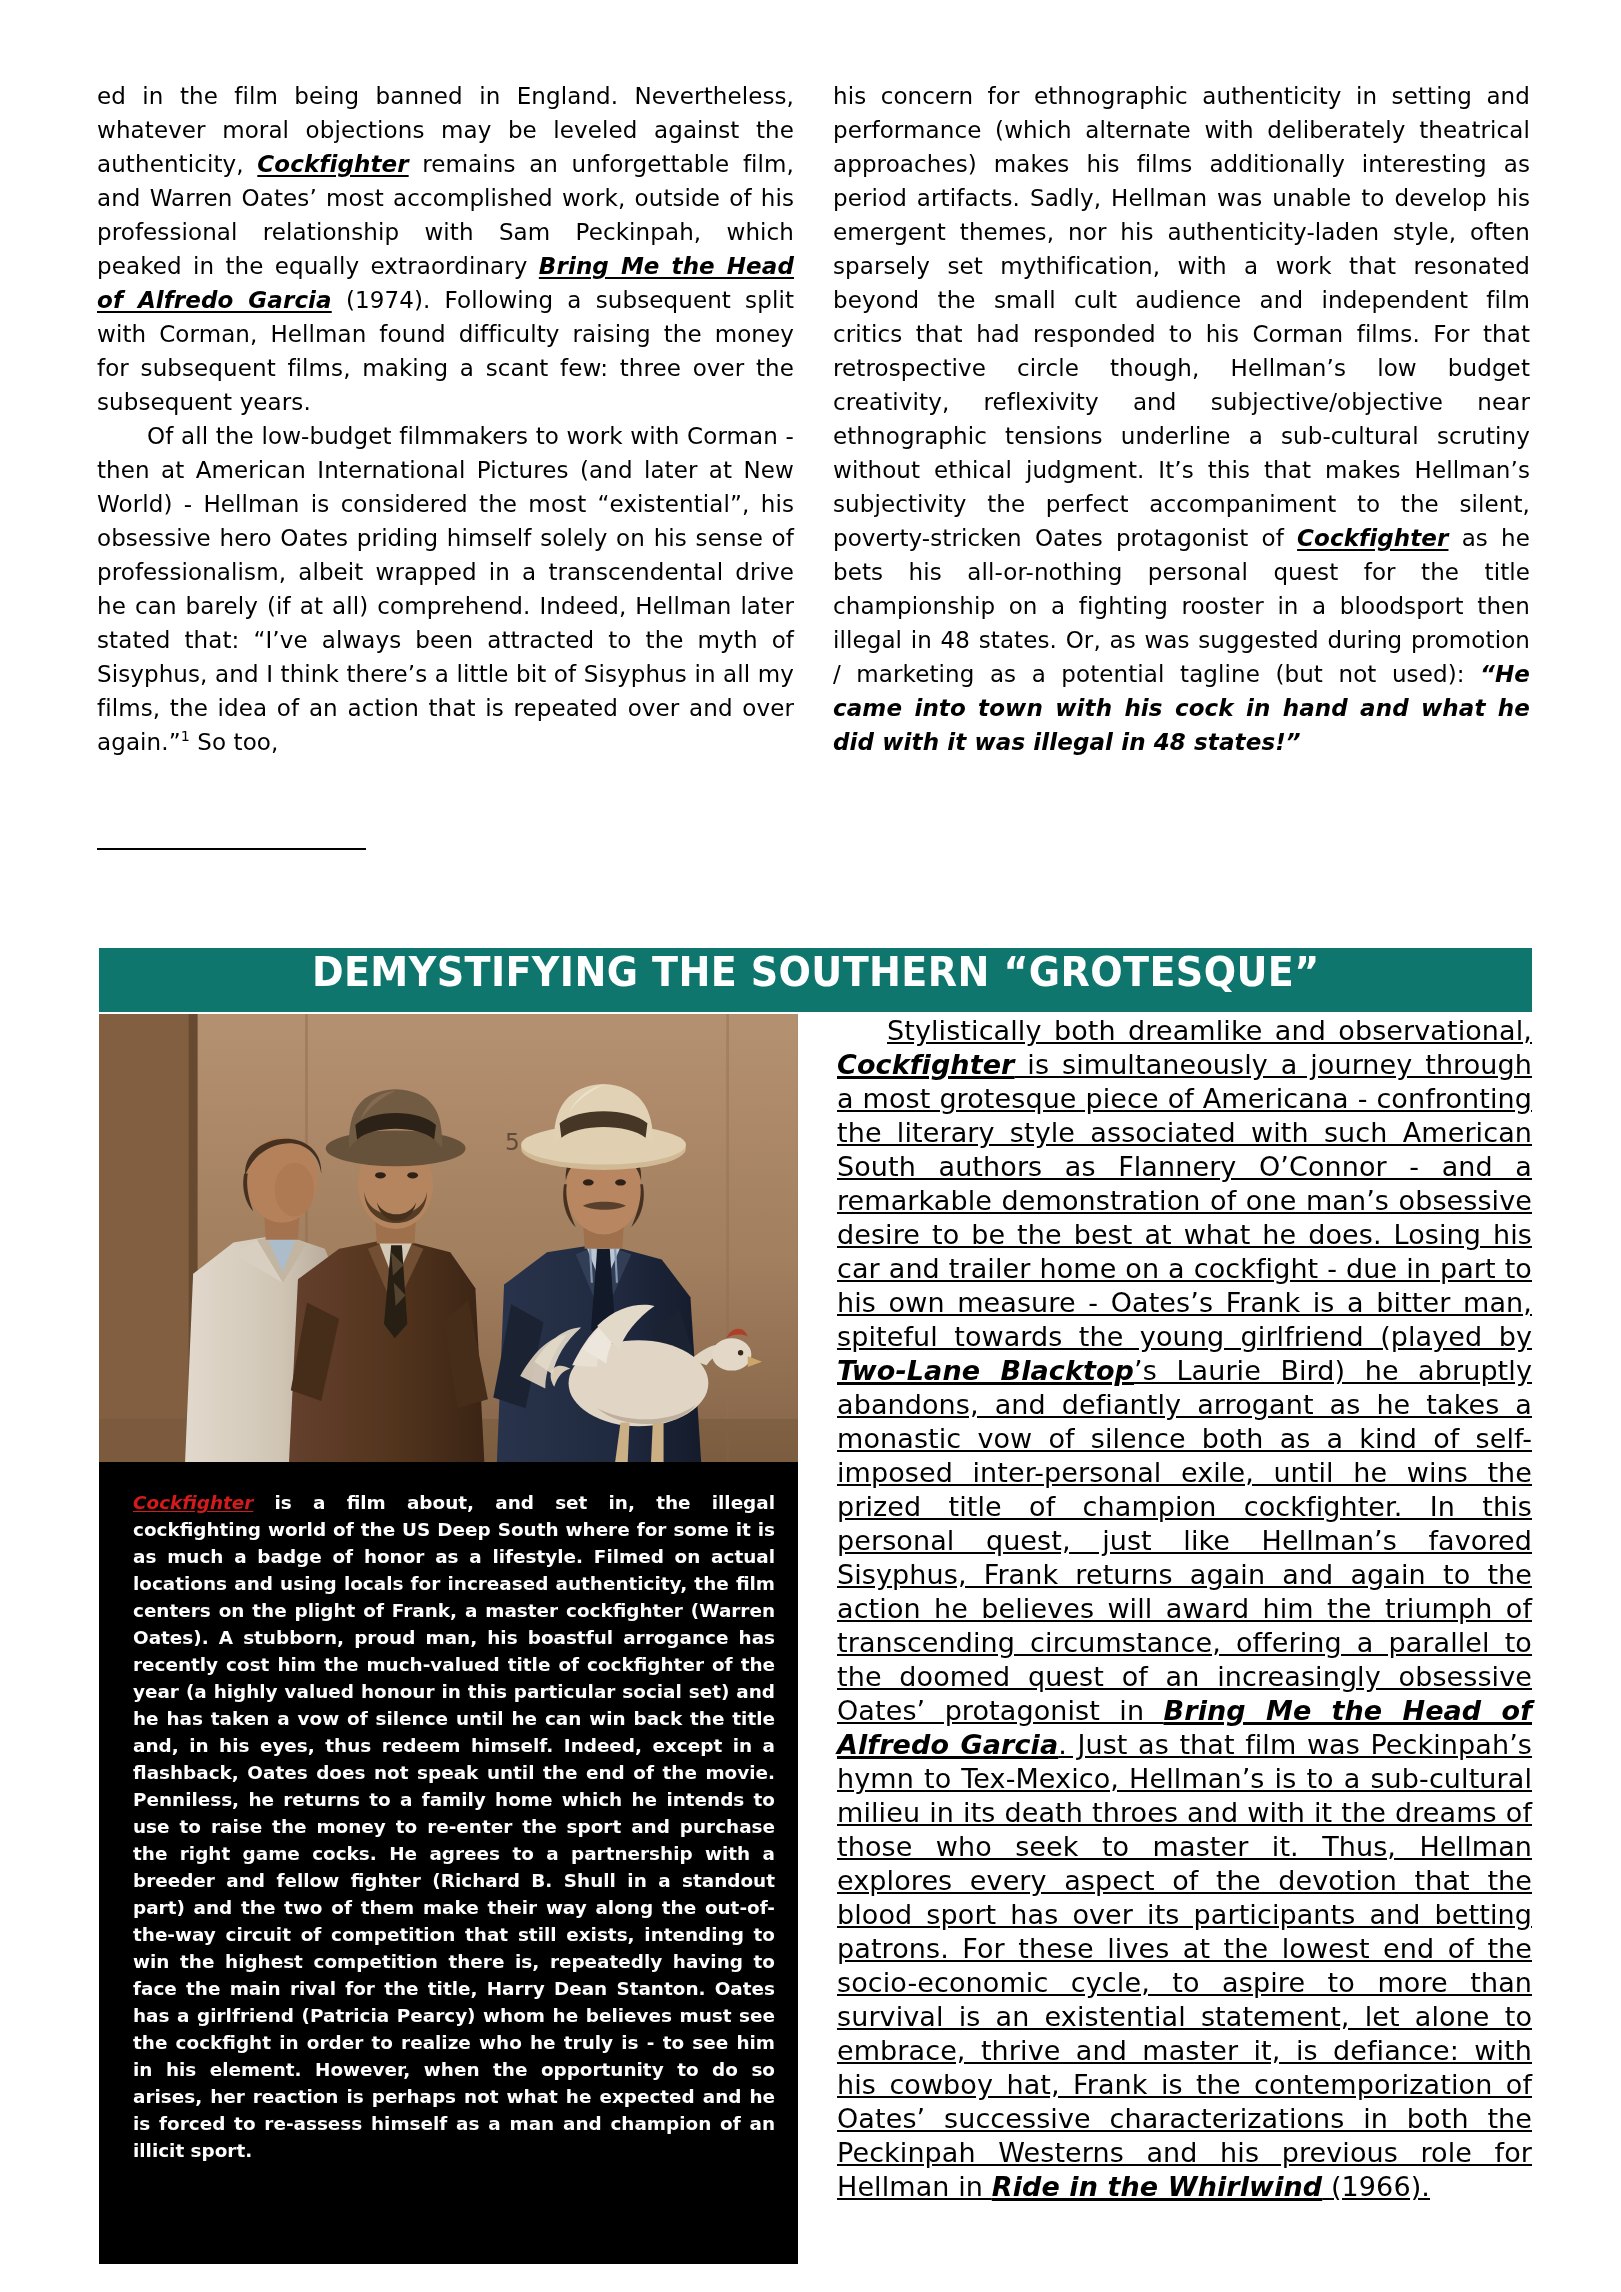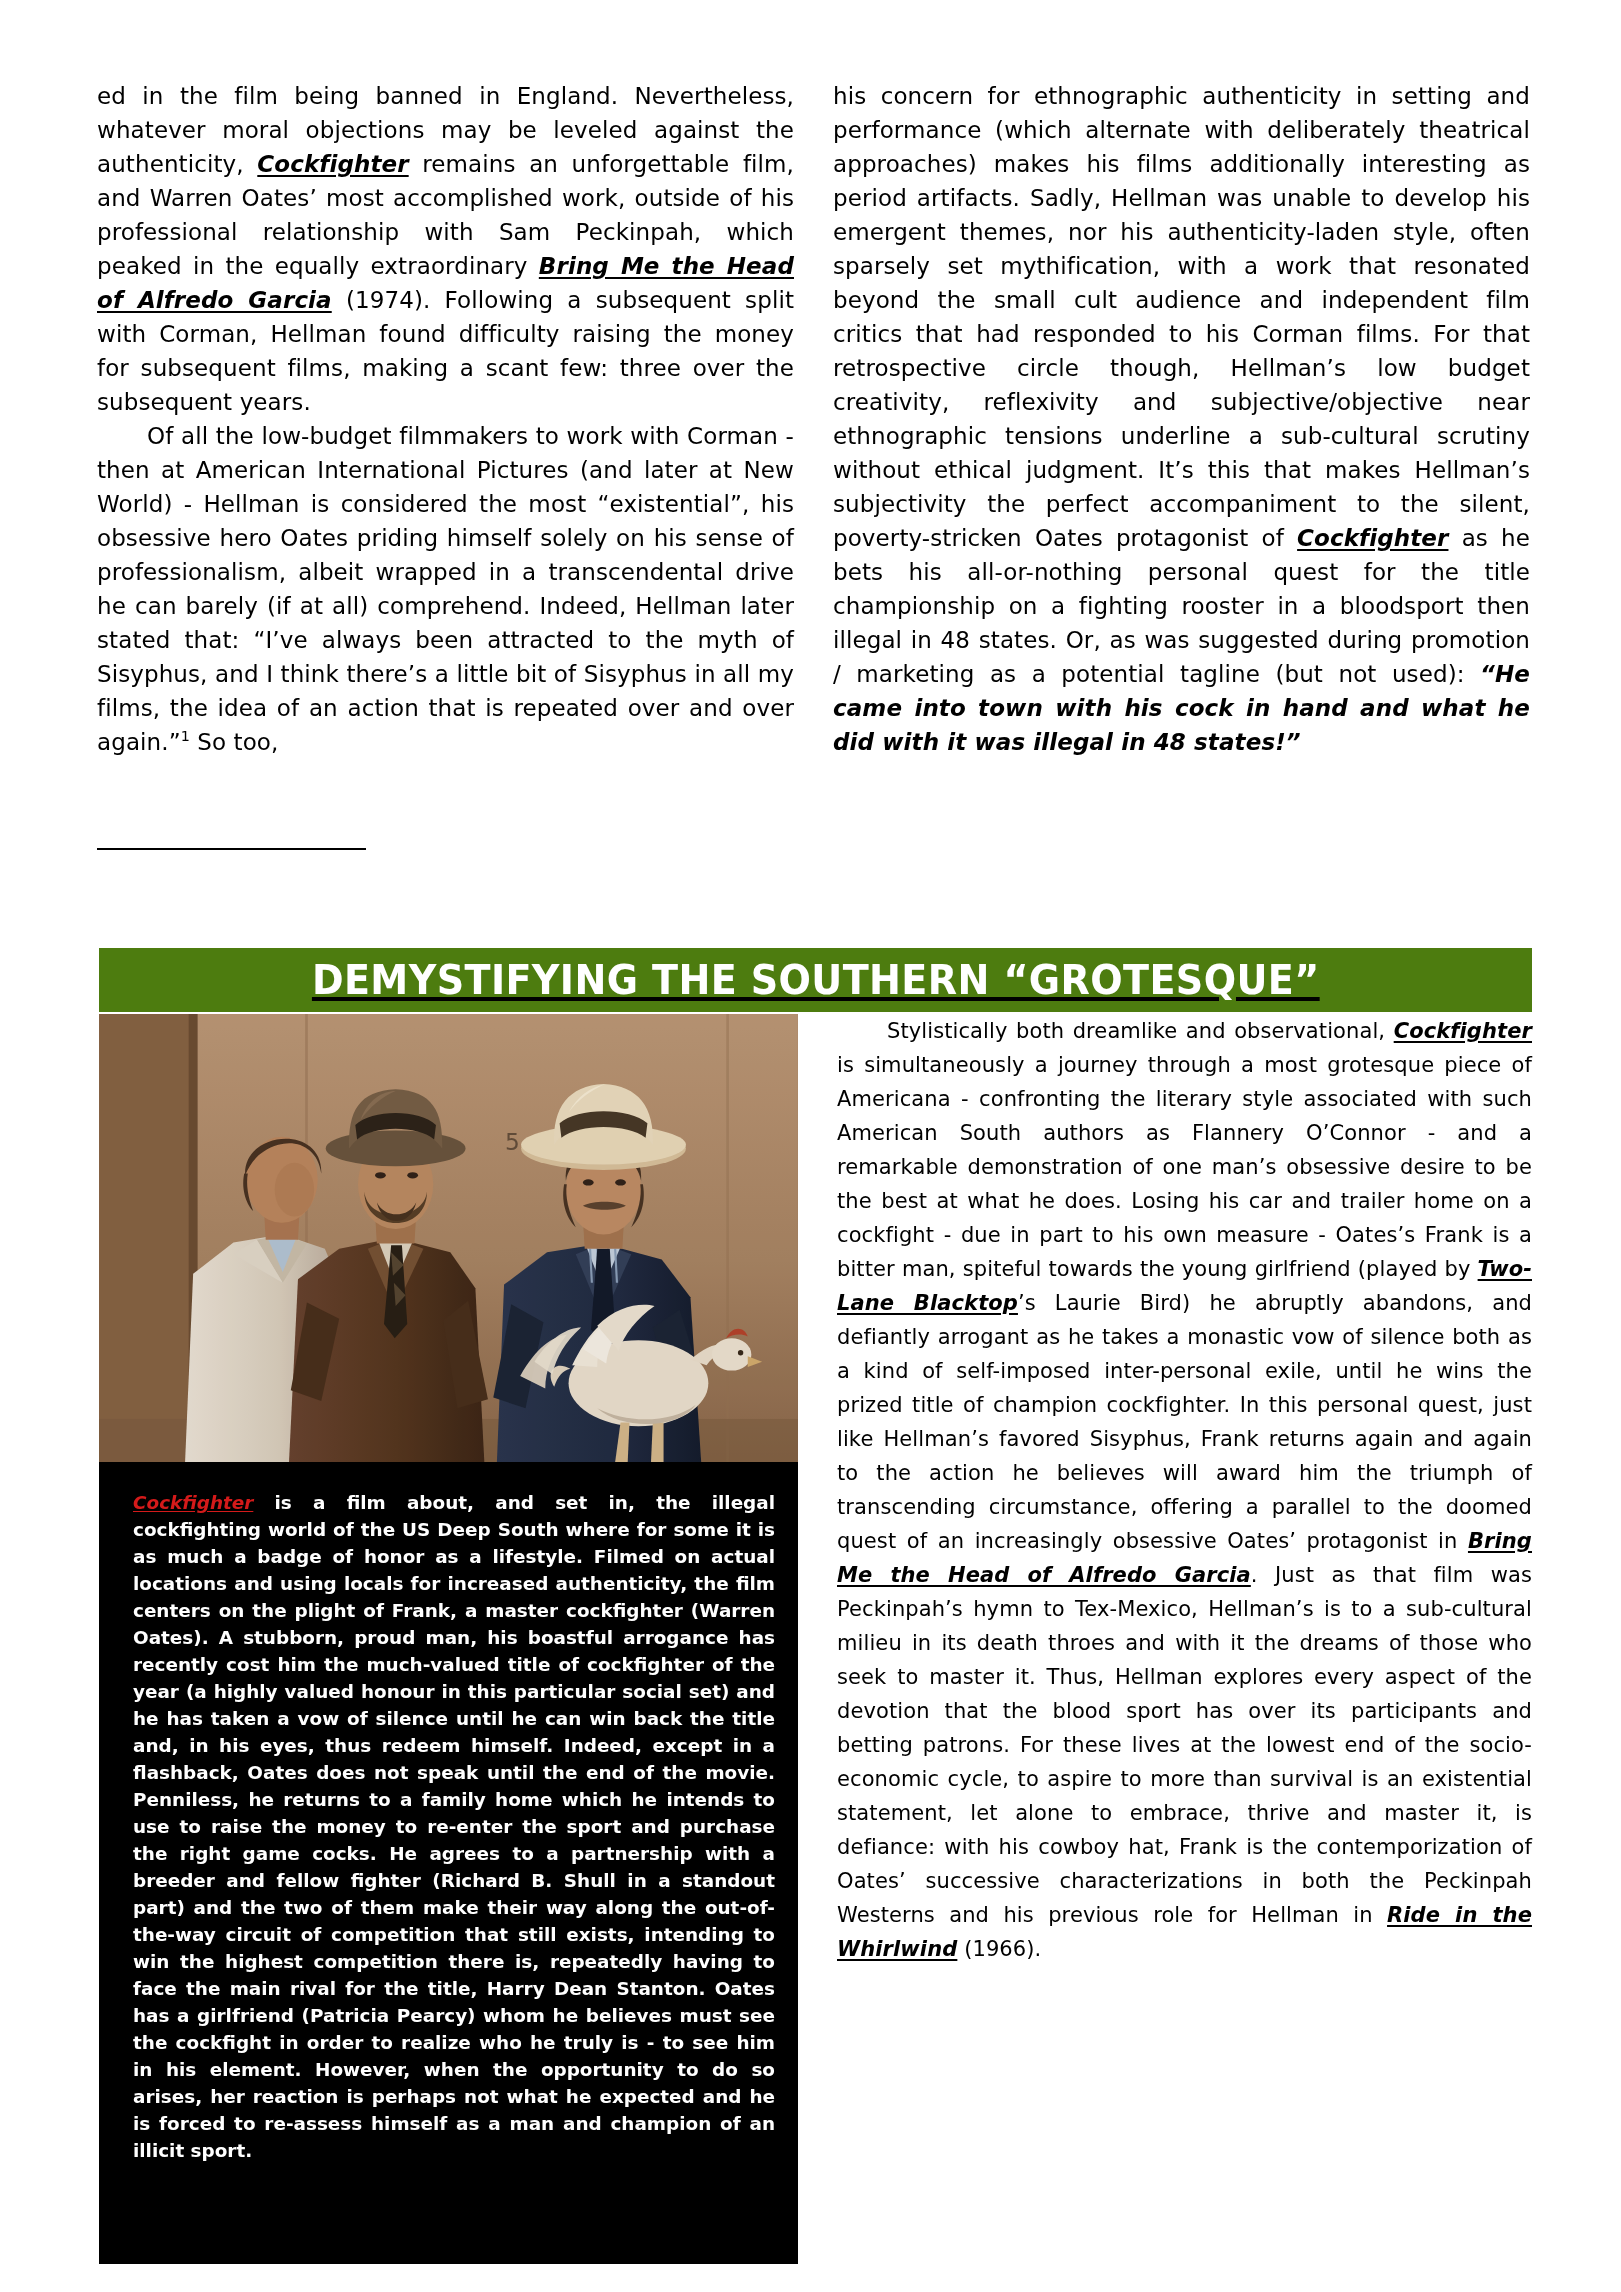--- a/index.html
+++ b/index.html
@@ -83,25 +83,23 @@
   }
   .footnote .num { margin-right: 48px; }
 
   
   .banner {
     position: absolute;
     left: 99px;
     top: 948px;
     width: 1433px;
     height: 64px;
-    background: #4d7c0f;
+    background: #0f766e;
     display: flex;
-    align-items: center;
     justify-content: center;
-    text-decoration: underline;
   }
   .banner-title {
     color: #ffffff;
     font-family: "DejaVu Sans", sans-serif;
     font-size: 41px;
     font-weight: 600;
     letter-spacing: 0.4px;
     transform: scaleX(0.93);
     white-space: nowrap;
   }
@@ -145,21 +143,21 @@
     text-align: justify;
     transform-origin: left top;
   }
   .caption .red-ttl {
     color: #d41a1a;
     font-style: italic;
     text-decoration: underline;
     text-underline-offset: 1.8px;
   }
 
-  .lower-right .body-p { font-size: 21px; line-height: 34px; }
+  .lower-right .body-p { font-size: 27px; line-height: 34px; text-decoration: underline; }
 </style>
 </head>
 <body>
 
 <div class="page">
 
   <div class="top-cols">
 
     <div class="col">
       <p class="body-p">ed in the film being banned in England.  Nevertheless, whatever moral objections may be leveled against the authenticity, <span class="ttl">Cockfighter</span> remains an unforgettable film, and Warren Oates’ most accomplished work, outside of his professional relationship with Sam Peckinpah, which peaked in the equally extraordinary <span class="ttl">Bring Me the Head of Alfredo Garcia</span> (1974).  Following a subsequent split with Corman, Hellman found difficulty raising the money for subsequent films, making a scant few: three over the subsequent years.</p>

